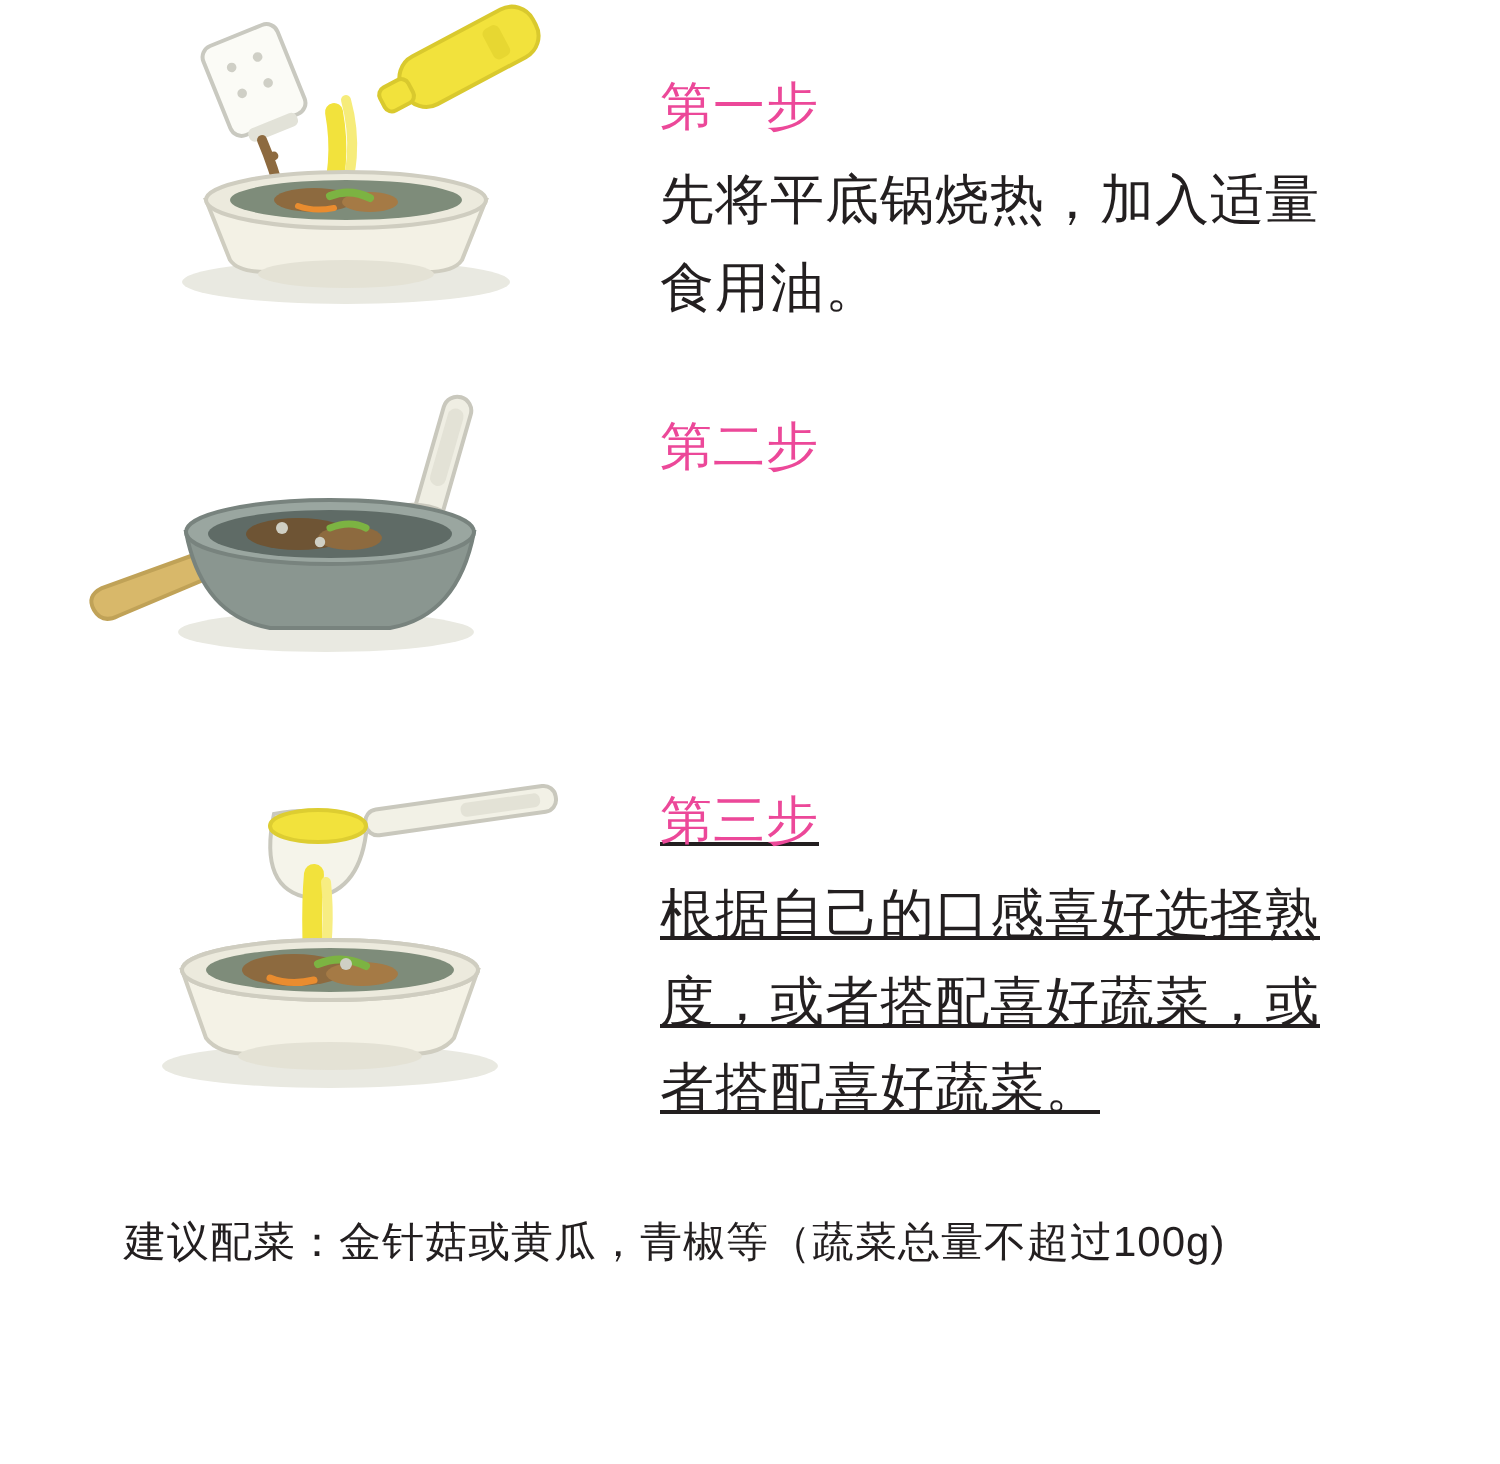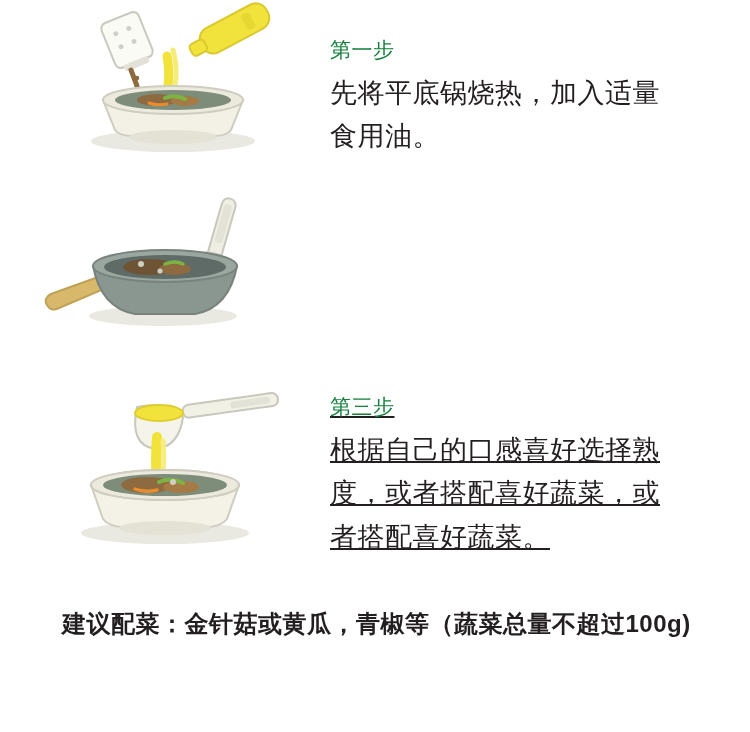--- a/index.html
+++ b/index.html
@@ -34,25 +34,25 @@
     align-items: center;
     justify-content: center;
     box-sizing: border-box;
   }
   .step-text {
     flex: 1 1 auto;
     padding-top: 6px;
     box-sizing: border-box;
   }
   .step-title {
-    font-size: 21px;
+    font-size: 26px;
     line-height: 1.5;
     letter-spacing: 0.5px;
     margin: 0 0 6px 0;
-    color: #15803d;
+    color: #ec4899;
   }
   .step-desc {
     font-size: 27px;
     line-height: 1.62;
     letter-spacing: 0.5px;
     margin: 0;
     color: #231f20;
     max-width: 330px;
   }
   
@@ -60,25 +60,24 @@
   #step-2 { height: 195px; }
   #step-3 { height: 205px; }
 
   #step-1 .step-text { padding-top: 34px; }
   #step-2 .step-text { padding-top: 22px; }
   #step-3 .step-text { padding-top: 14px; text-decoration: underline; }
 
   .footer-note {
     margin: 22px 0 0 0;
     padding: 0 40px 0 62px;
-    font-size: 24px;
+    font-size: 21px;
     line-height: 1.7;
     letter-spacing: 0.5px;
     color: #231f20;
-    font-weight: bold;
   }
   svg { display: block; overflow: visible; }
 </style>
 </head>
 <body>
 
 <div class="page">
 
   <div class="step" id="step-1">
     <div class="step-illus">
@@ -145,20 +144,21 @@
         <ellipse cx="150" cy="85" rx="61" ry="12" fill="#5f6b66"></ellipse>
 
         <ellipse cx="134" cy="85" rx="26" ry="8" fill="#6e5434"></ellipse>
         <ellipse cx="160" cy="87" rx="16" ry="6" fill="#8d6a3f"></ellipse>
         <circle cx="126" cy="82" r="3" fill="#cfcfc4"></circle>
         <circle cx="145" cy="89" r="2.6" fill="#cfcfc4"></circle>
         <path d="M150 82 q10 -4 18 0" stroke="#7cb342" stroke-width="3.5" fill="none" stroke-linecap="round"></path>
       </svg>
     </div>
     <div class="step-text">
+      <p class="step-title">第二步</p>
     </div>
   </div>
 
   <div class="step" id="step-3">
     <div class="step-illus">
       <svg width="300" height="195" viewBox="0 0 300 195" aria-hidden="true">
 
         <g transform="rotate(-8 200 34)">
           <rect x="168" y="24" width="96" height="13" rx="6" fill="#f2f1e6" stroke="#c9c8bd" stroke-width="2"></rect>
           <rect x="216" y="27" width="40" height="7" rx="3" fill="#e3e2d6"></rect>

